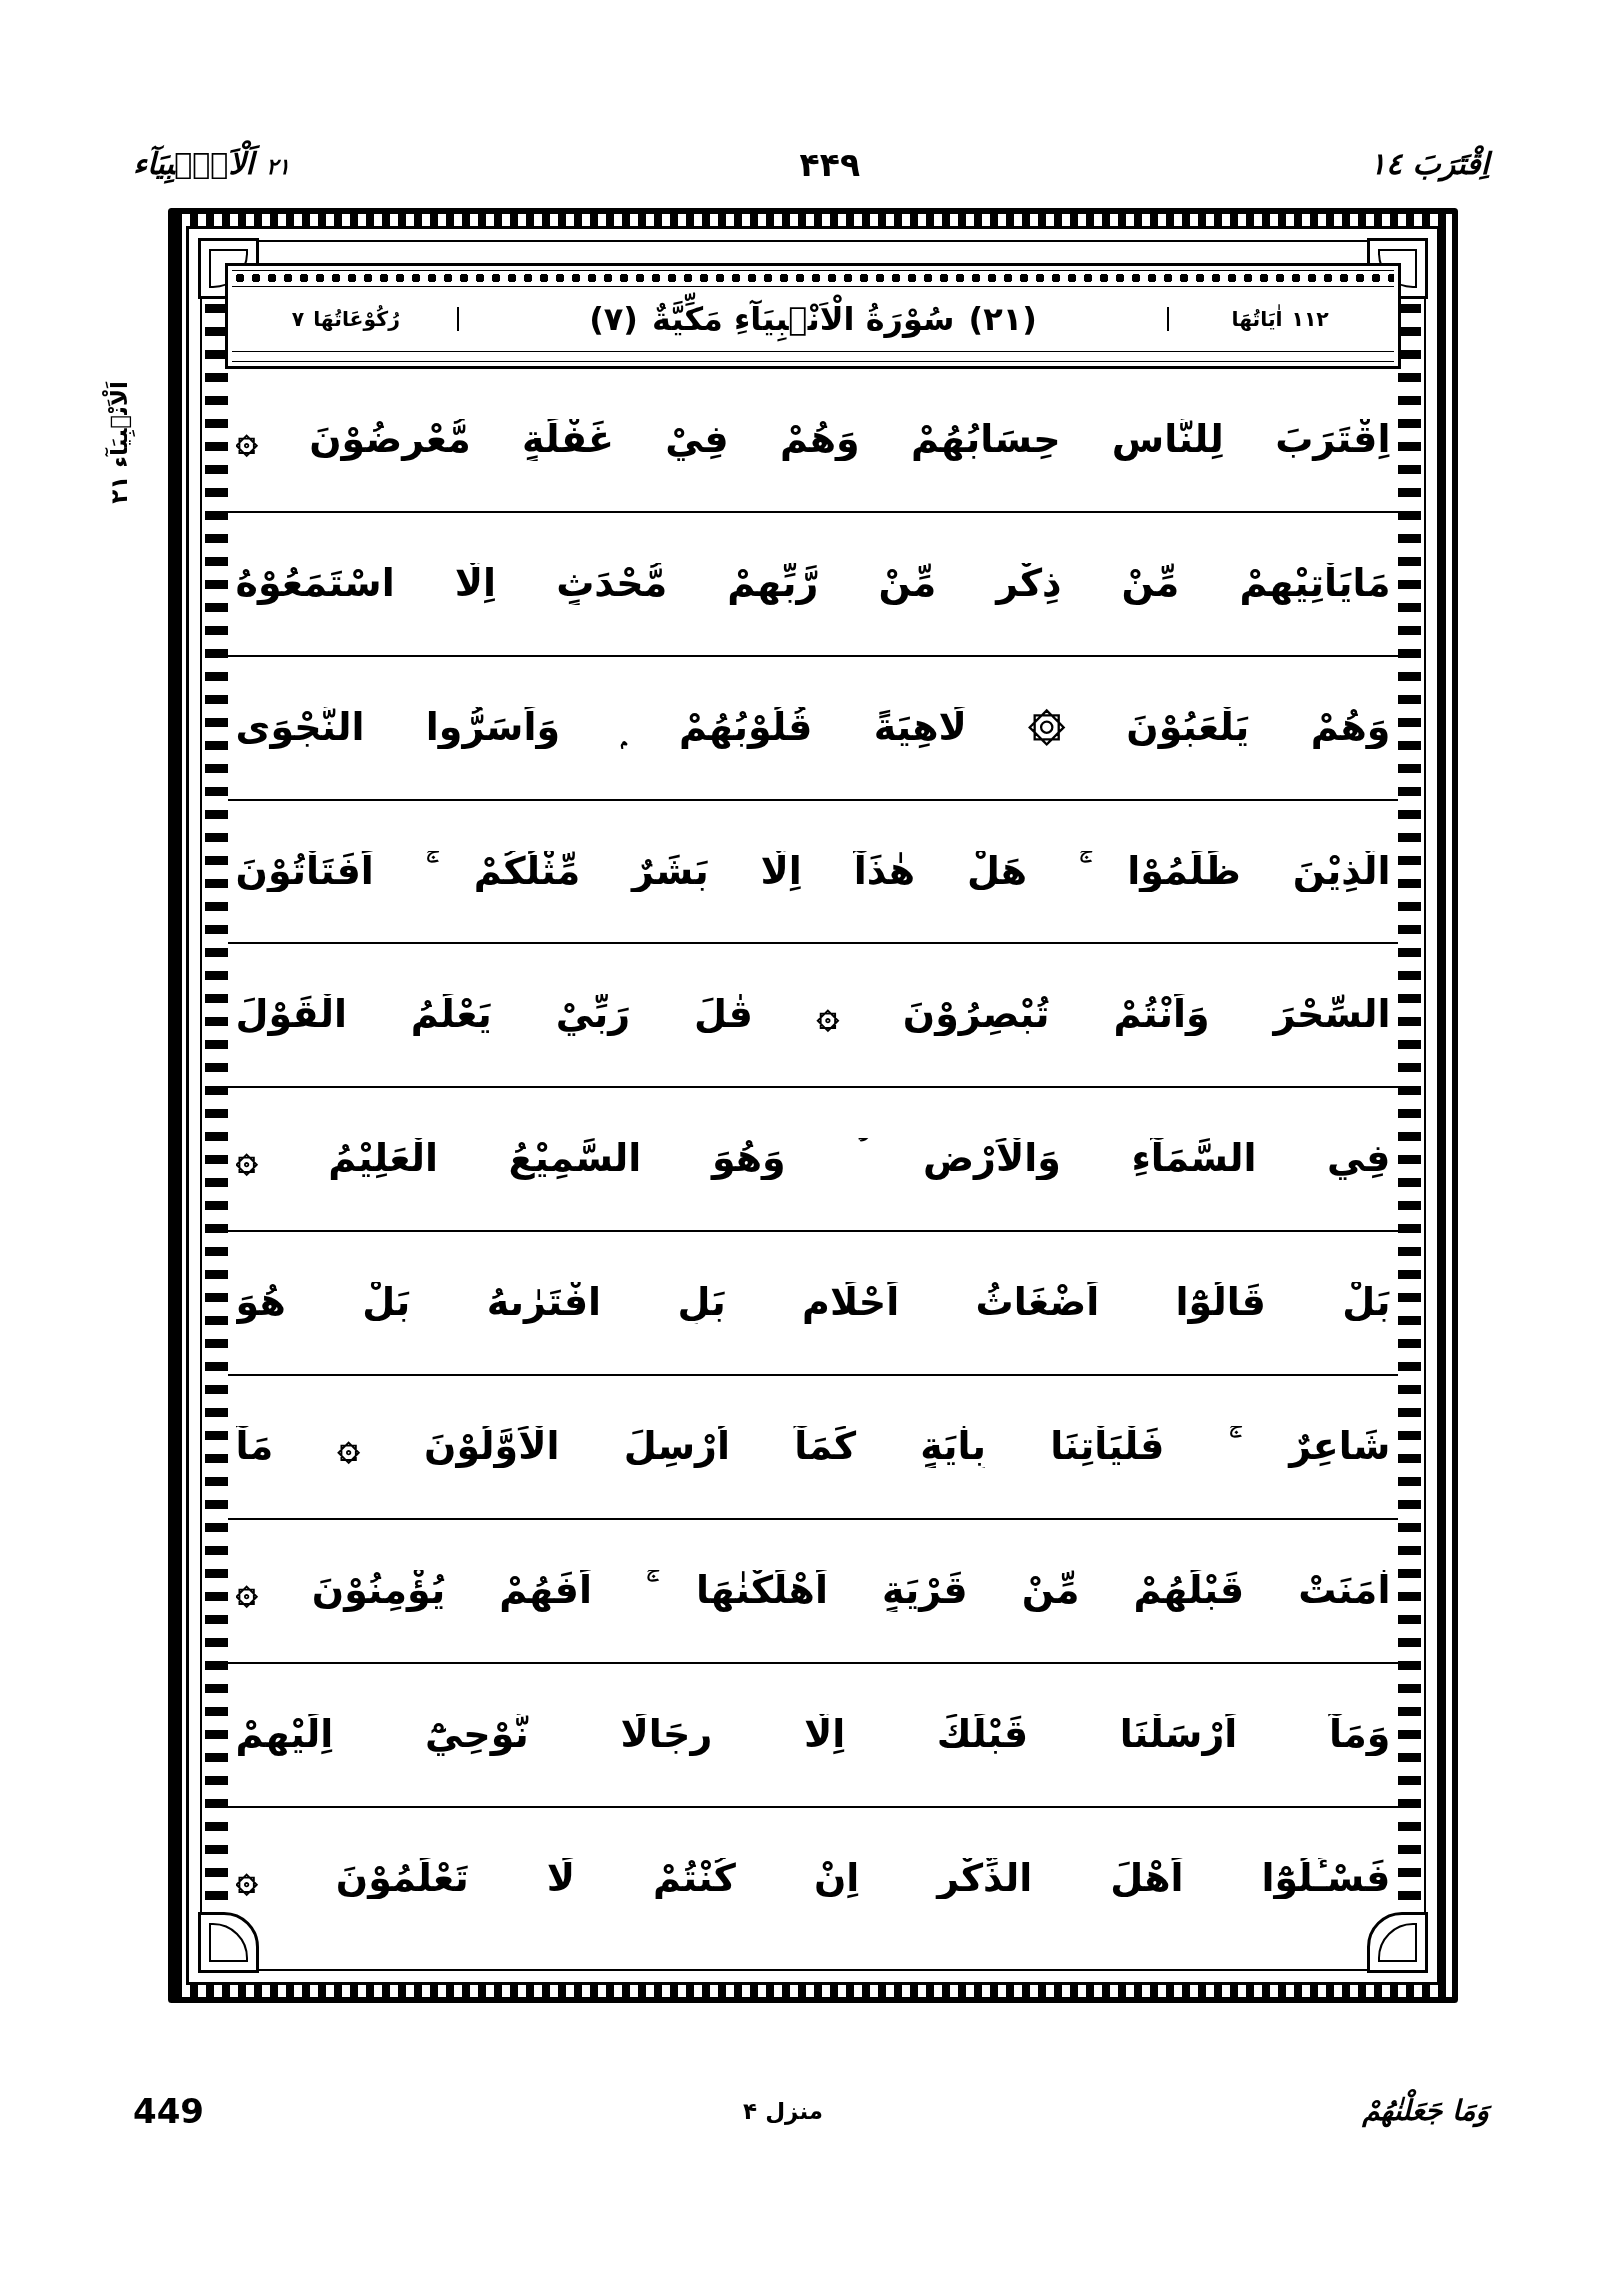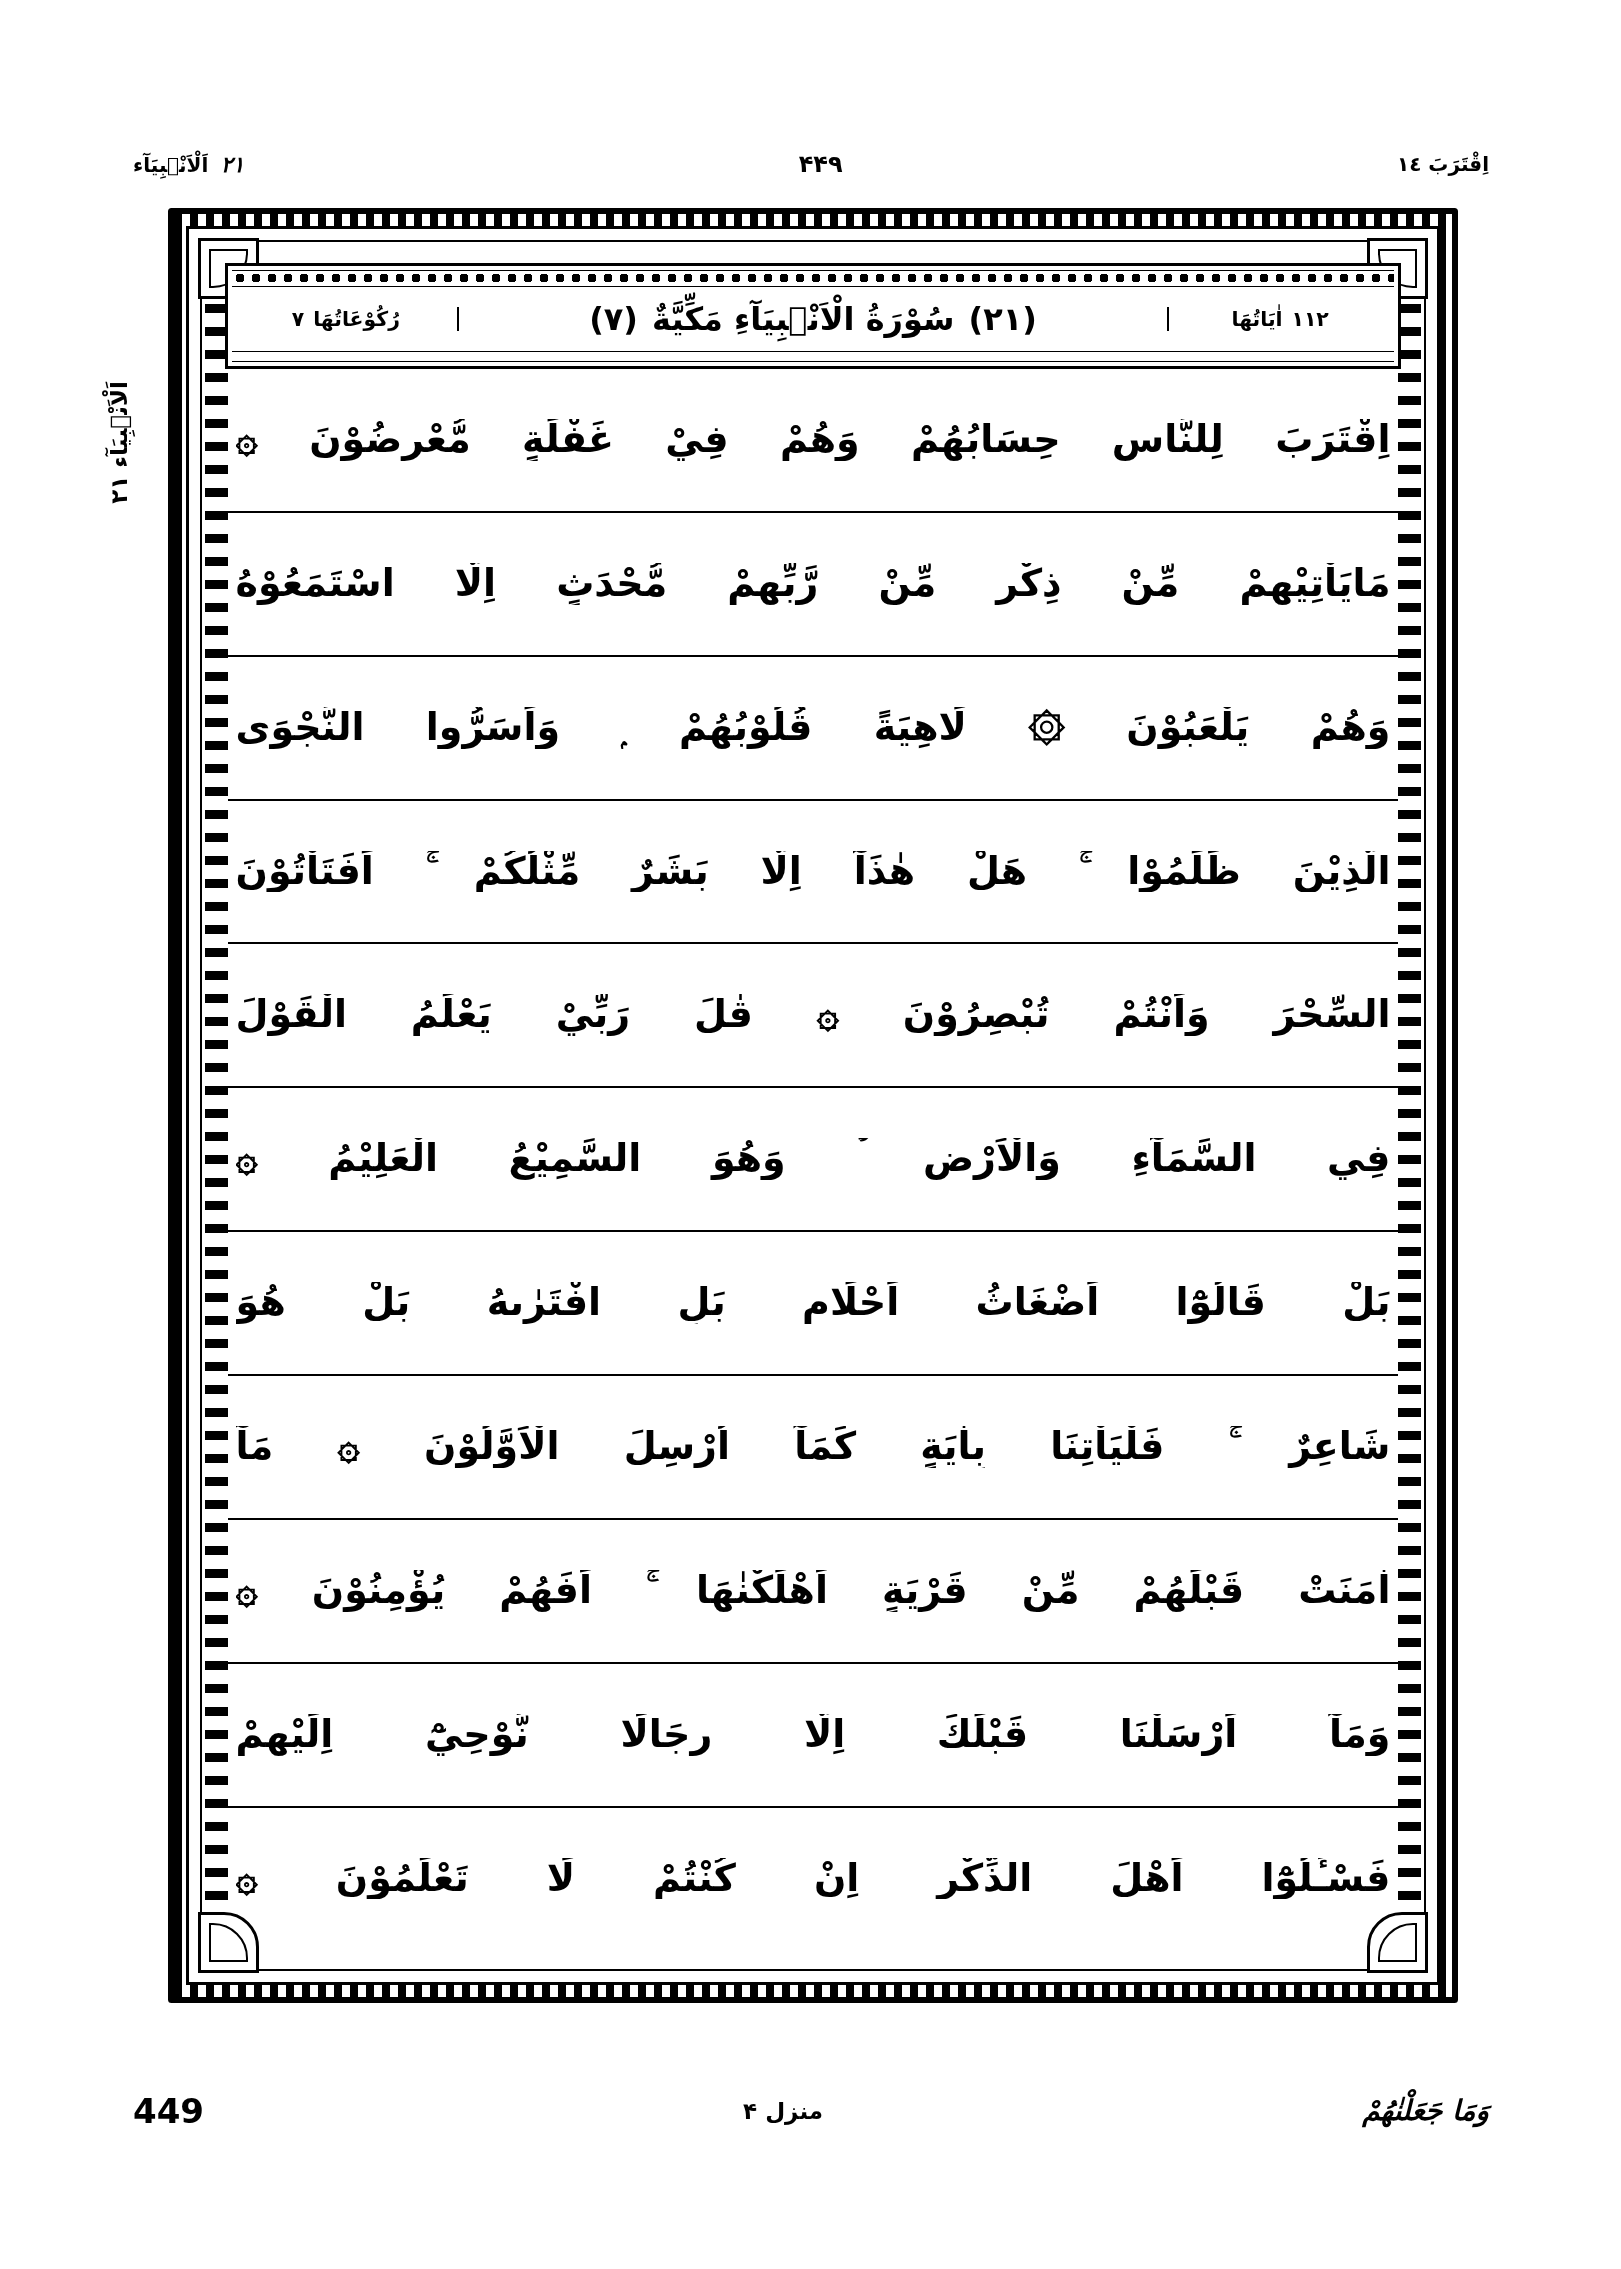--- a/index.html
+++ b/index.html
@@ -29,33 +29,34 @@
     top: 133px;
     left: 133px;
     right: 133px;
     height: 62px;
     display: flex;
     align-items: center;
     justify-content: space-between;
     direction: rtl;
   }
   .header-item {
-    font-size: 20px;
+    font-size: 30px;
     font-weight: bold;
     white-space: nowrap;
     line-height: 1;
+    font-style: italic;
   }
   .header-right { display: flex; align-items: baseline; gap: 12.4px; }
   .header-sub {
     font-size: 22px;
     font-weight: bold;
     font-style: italic;
   }
   .header-center {
-    font-size: 24px;
+    font-size: 33px;
     font-weight: bold;
     letter-spacing: 1.8px;
   }
 
   
   .frame-outer {
     position: absolute;
     top: 208px;
     left: 168px;
     width: 1290px;

